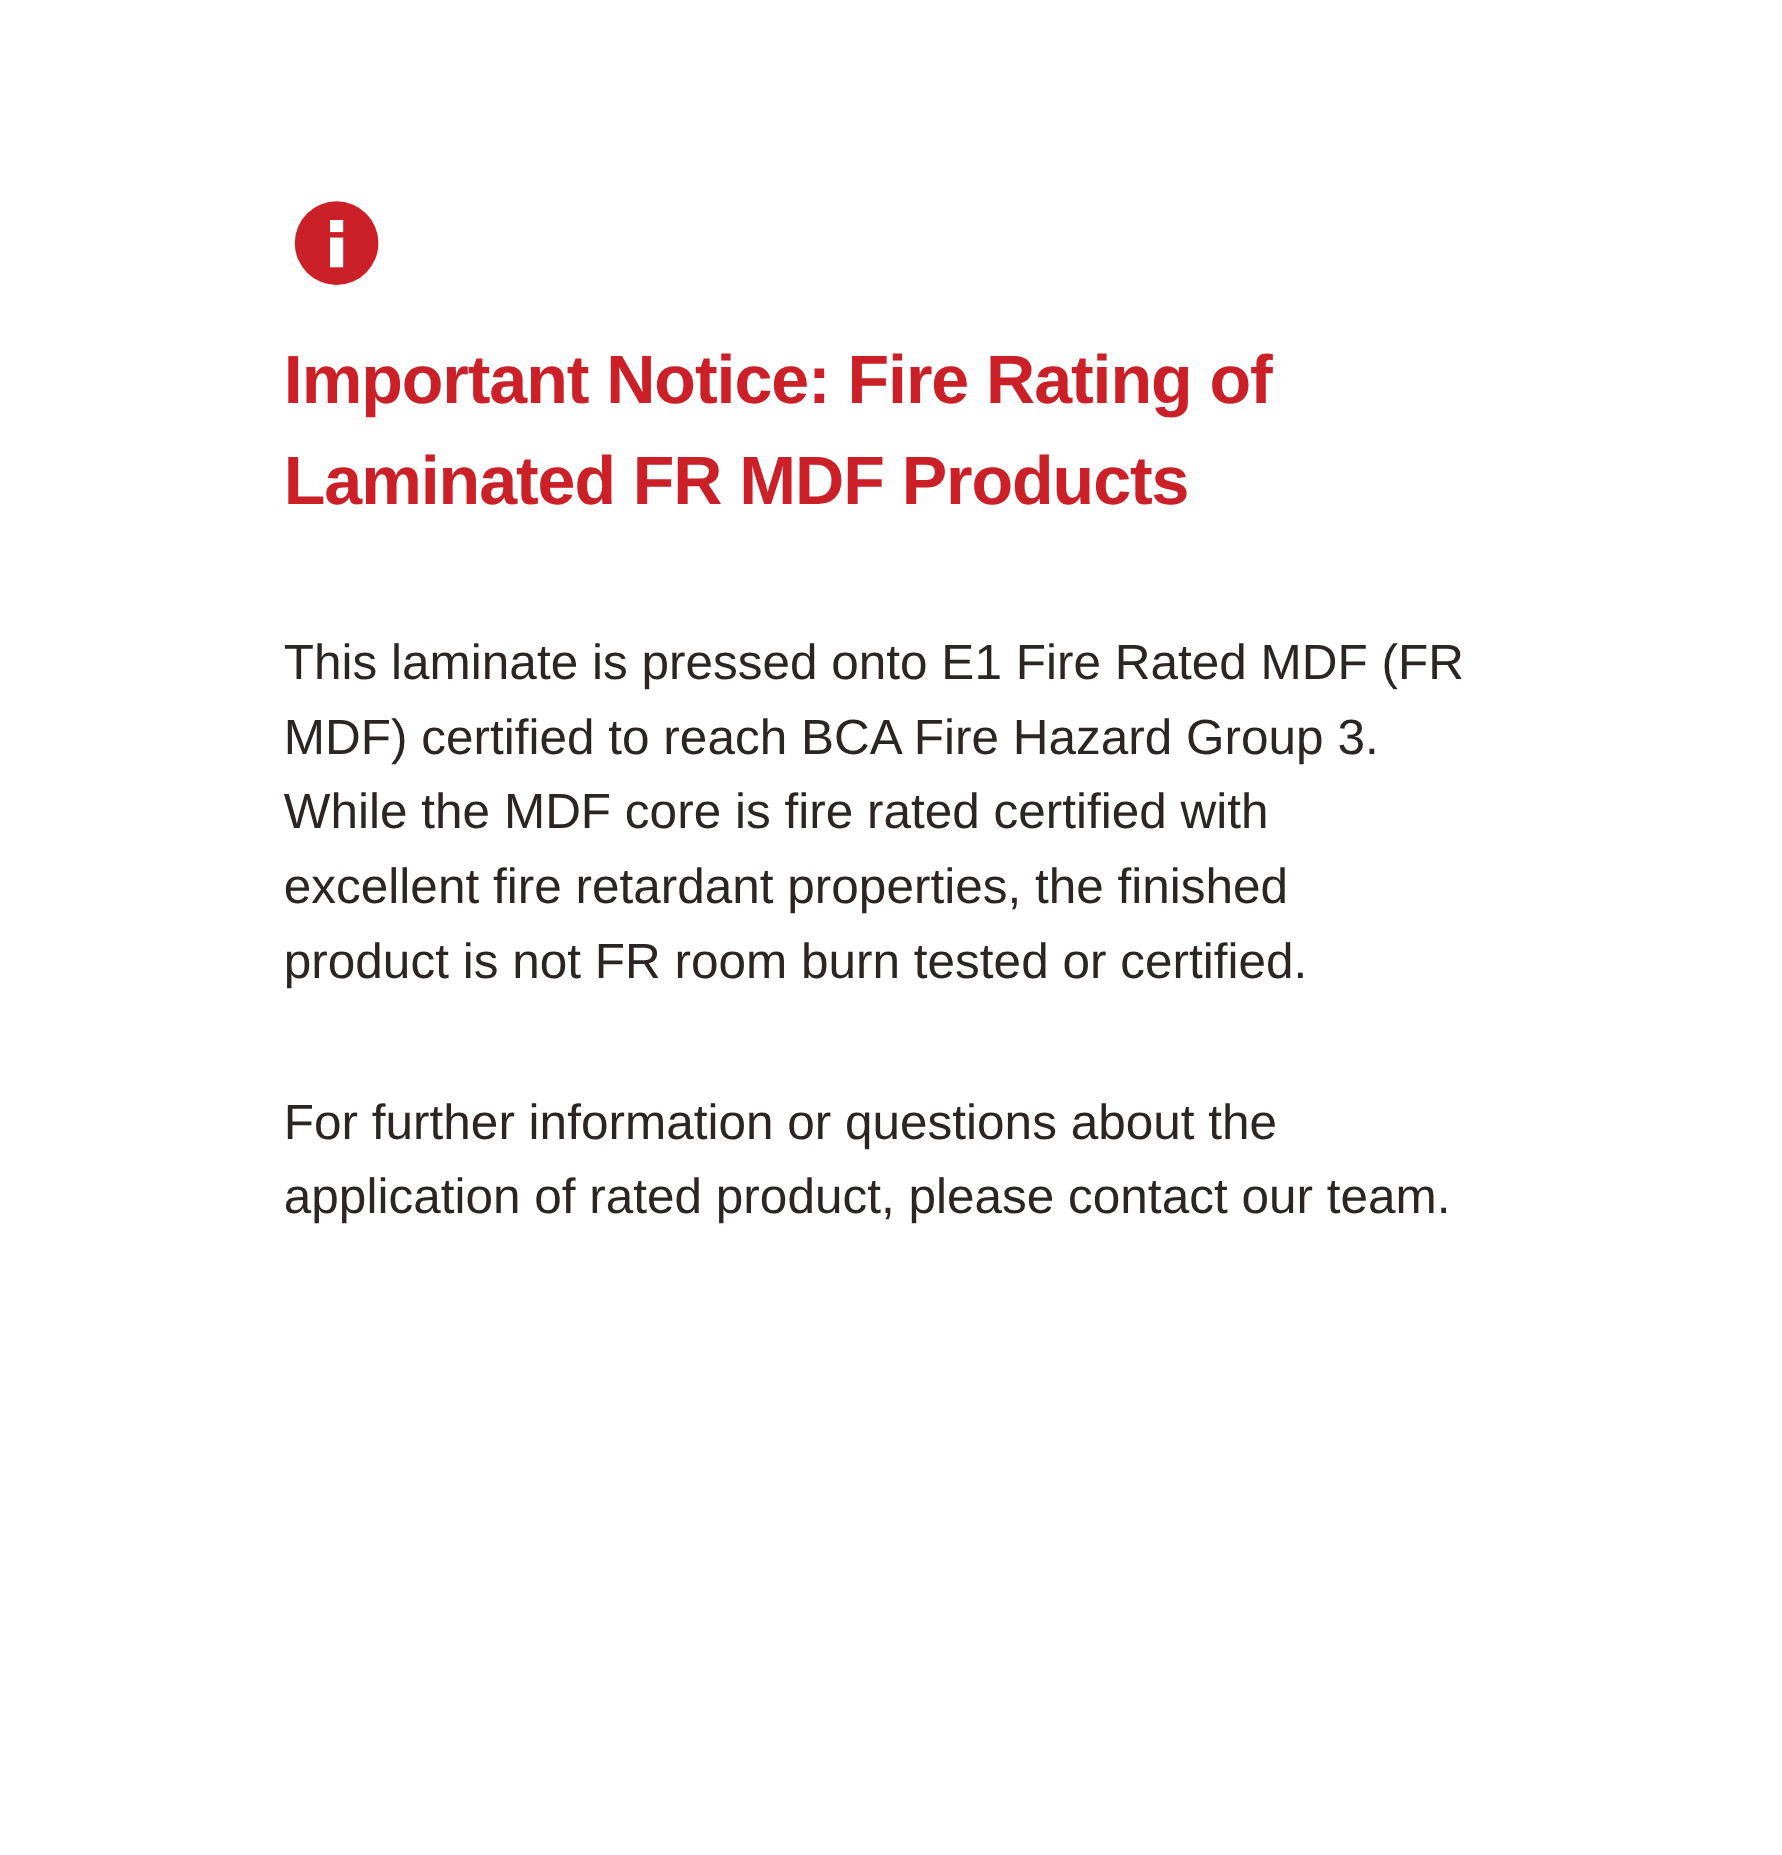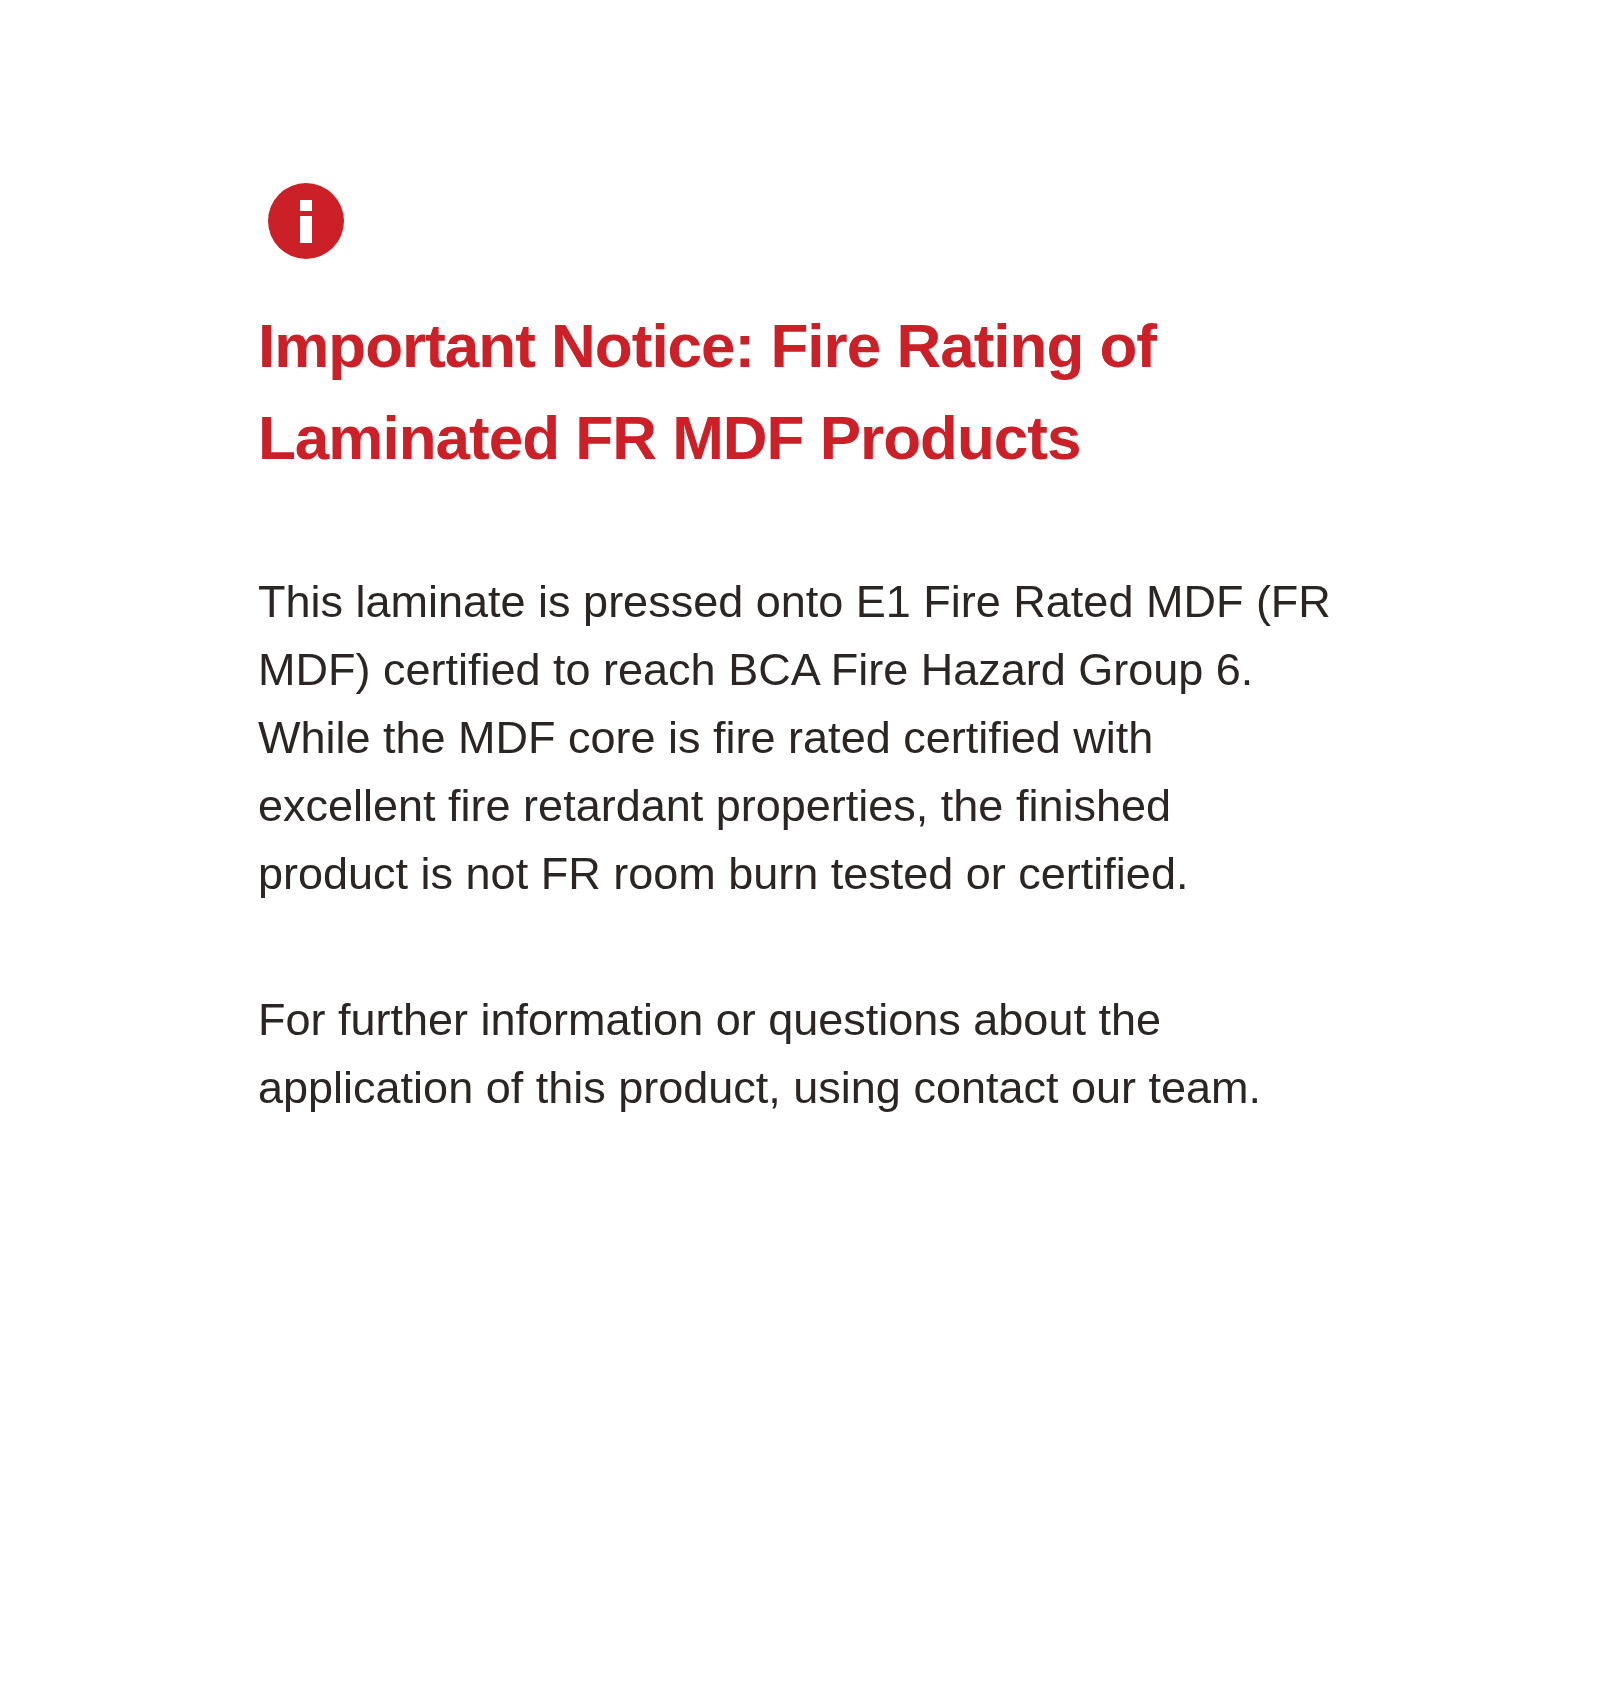--- a/index.html
+++ b/index.html
@@ -76,19 +76,19 @@
 <body>
 
 <div class="notice">
   <div class="info-icon">
     <span class="i-dot"></span>
     <span class="i-stem"></span>
   </div>
   <h1 class="notice-title">Important Notice: Fire Rating of
 Laminated FR MDF Products</h1>
   <p class="notice-paragraph first">This laminate is pressed onto E1 Fire Rated MDF (FR
-MDF) certified to reach BCA Fire Hazard Group 6.
+MDF) certified to reach BCA Fire Hazard Group 3.
 While the MDF core is fire rated certified with
 excellent fire retardant properties, the finished
 product is not FR room burn tested or certified.</p>
   <p class="notice-paragraph last">For further information or questions about the
-application of this product, using contact our team.</p>
+application of rated product, please contact our team.</p>
 </div>
 
 </body></html>

